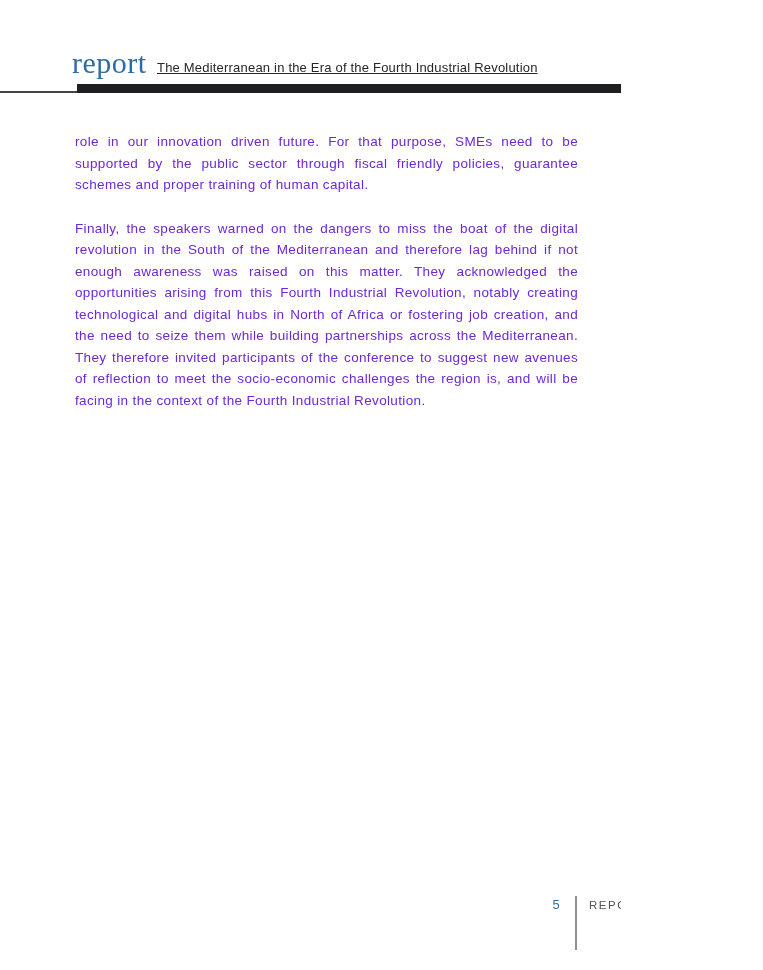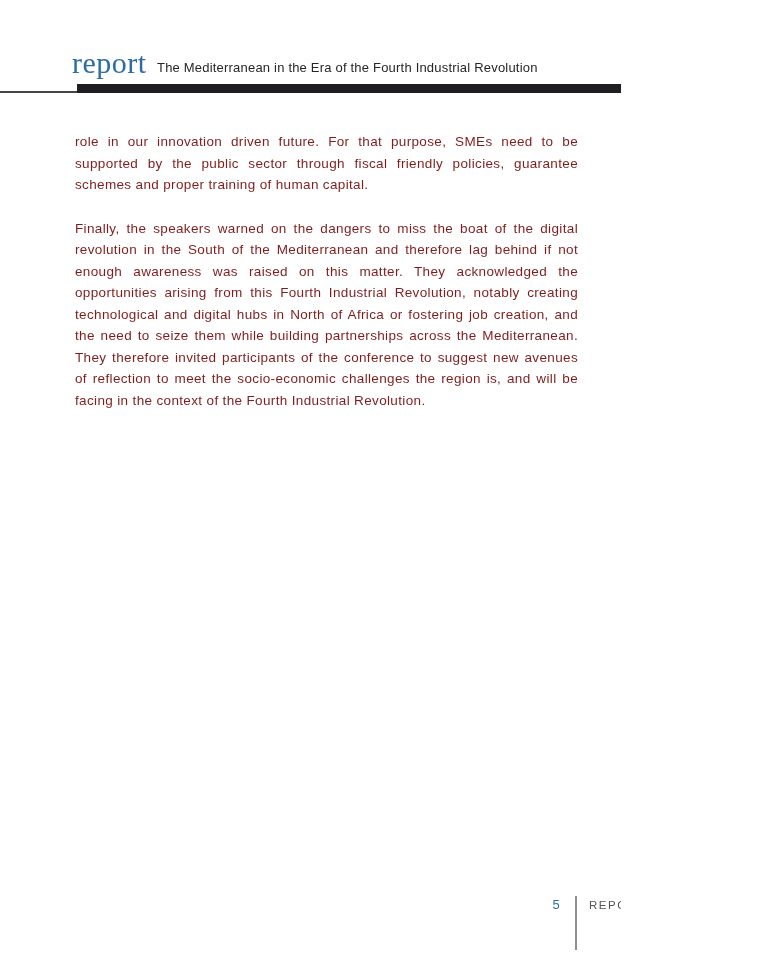--- a/index.html
+++ b/index.html
@@ -29,20 +29,21 @@
   }
   .header-title {
     position: absolute;
     left: 157px;
     top: 60px;
     font-size: 13px;
     line-height: 16px;
     color: #262626;
     letter-spacing: 0.2px;
     white-space: nowrap;
+    text-decoration: underline;
   }
   .rule-thick {
     position: absolute;
     left: 77px;
     right: 0;
     top: 84px;
     height: 9px;
     background: #1f1f21;
   }
   .rule-thin {
@@ -58,21 +59,21 @@
   .content {
     position: absolute;
     left: 75px;
     top: 131px;
     width: 503px;
   }
   .content p {
     margin: 0 0 22px 0;
     font-size: 13.5px;
     line-height: 21.5px;
-    color: #7f1d1d;
+    color: #6d28d9;
     letter-spacing: 0.35px;
     text-align: justify;
   }
 
   
   .footer-page-number {
     position: absolute;
     left: 548px;
     top: 897px;
     width: 16px;

